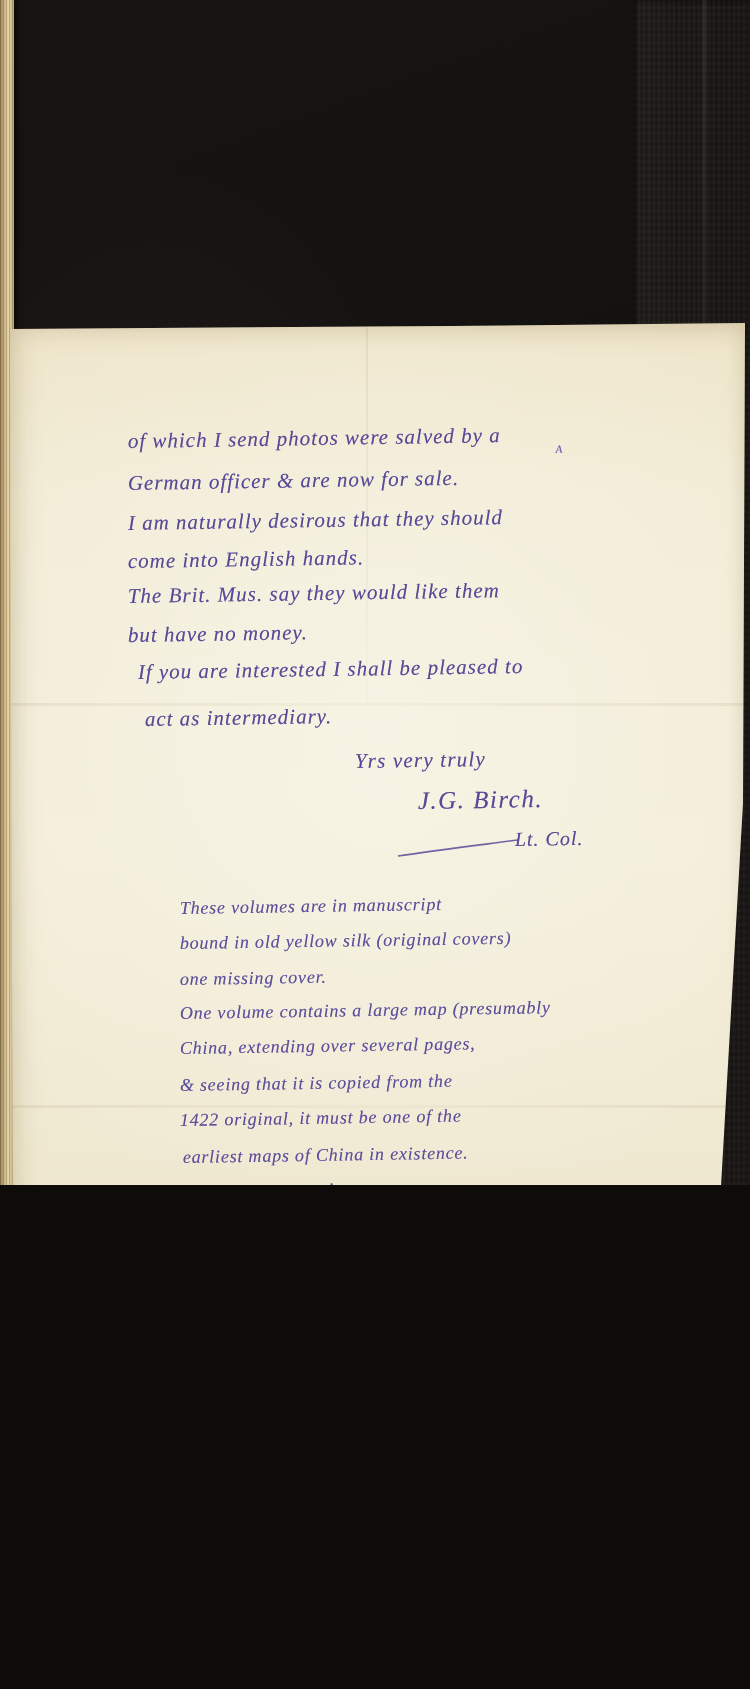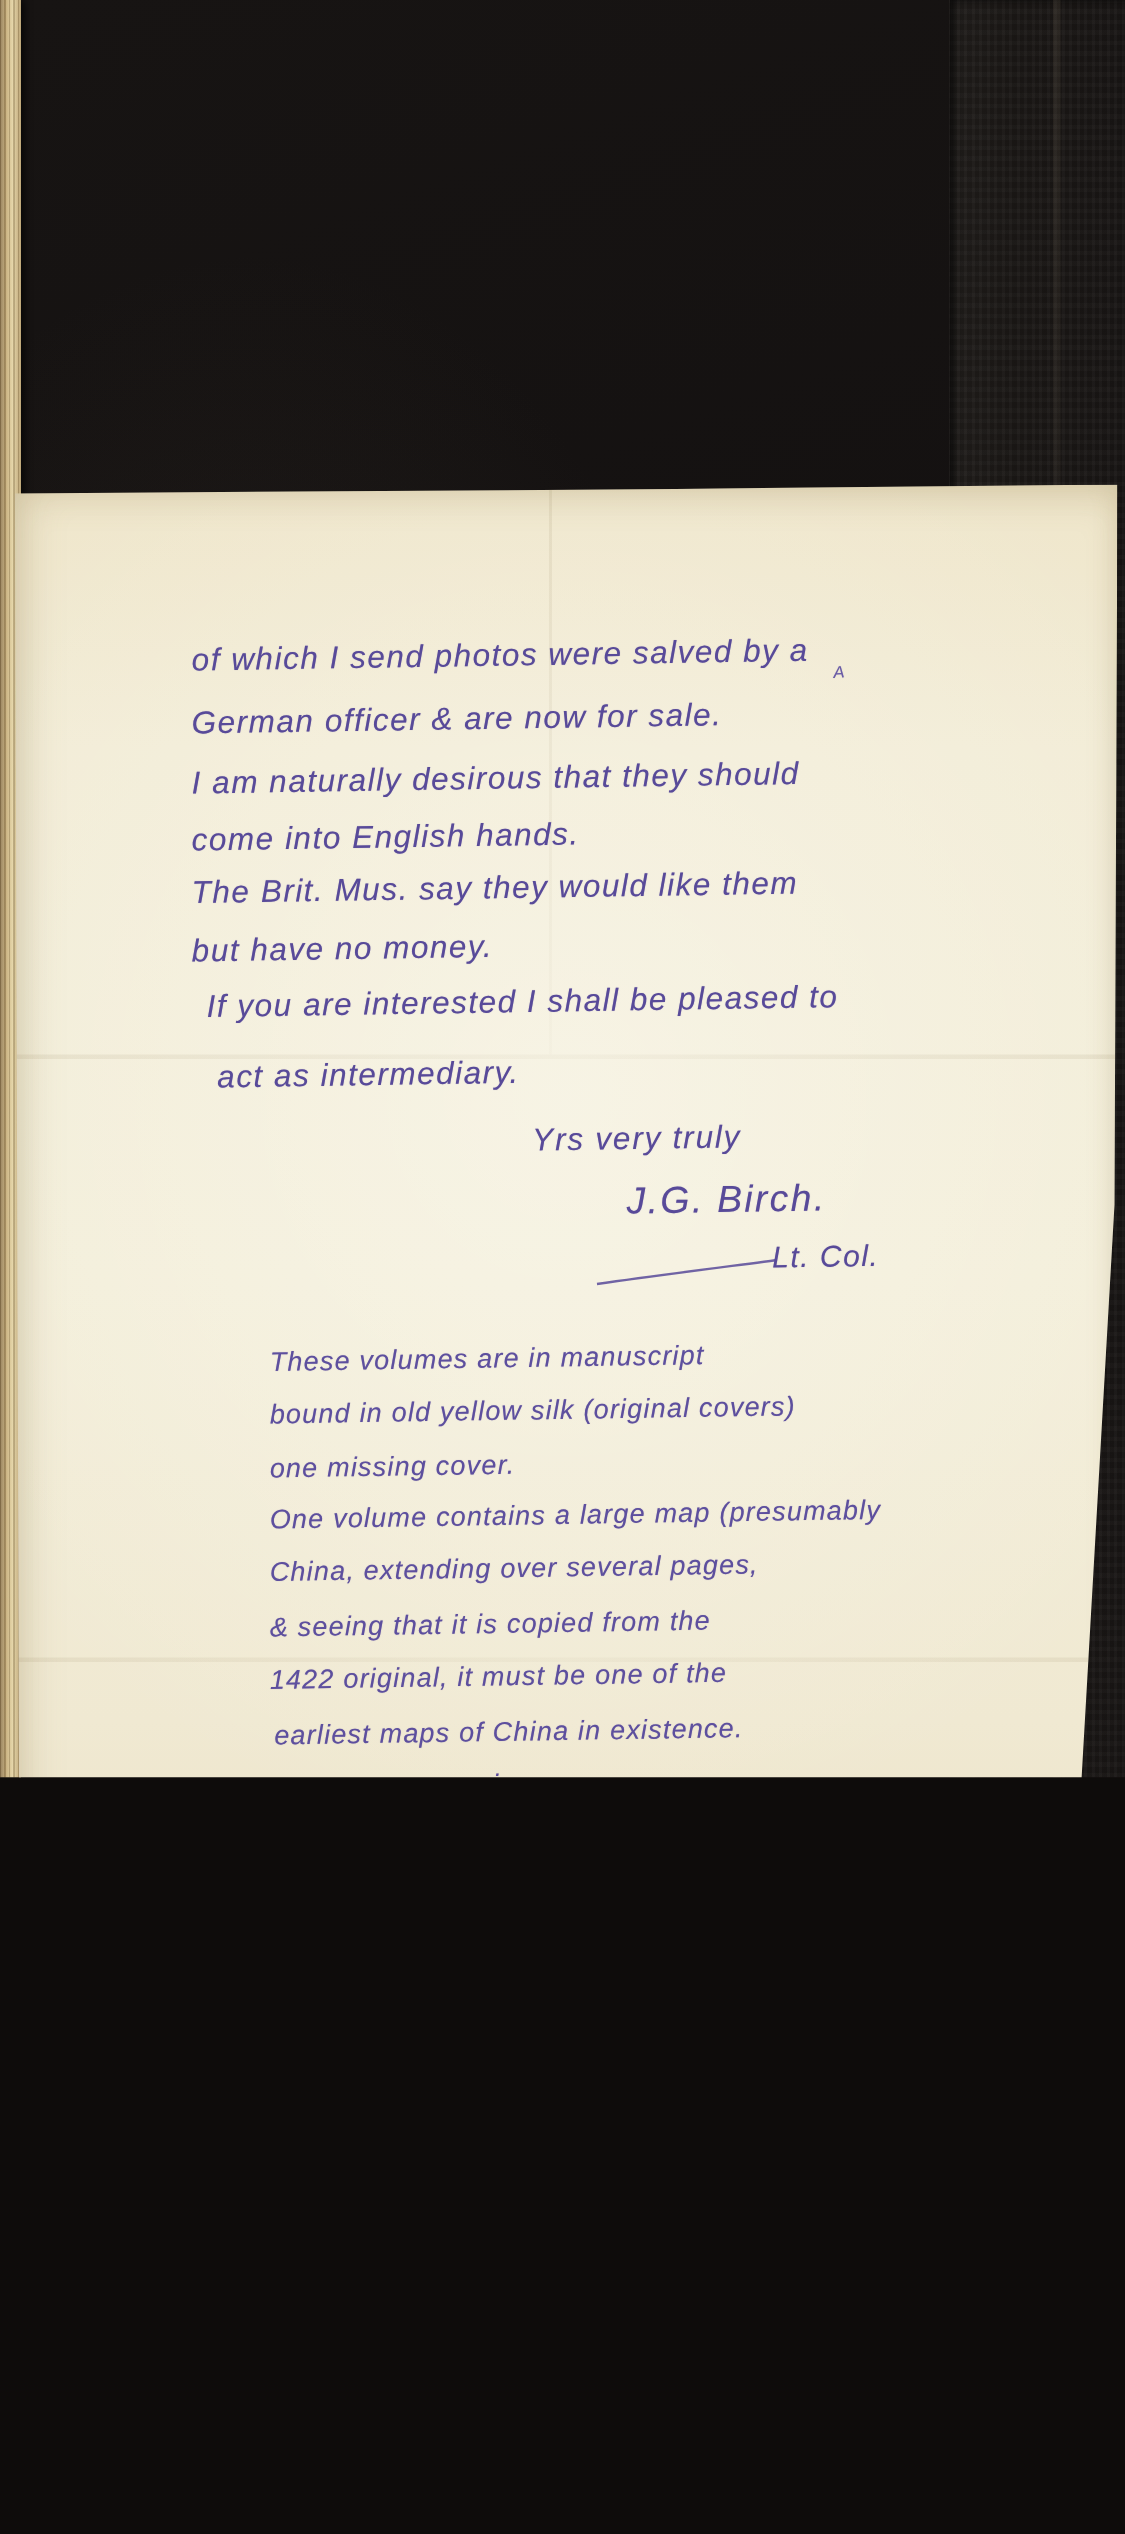--- a/index.html
+++ b/index.html
@@ -1,19 +1,19 @@
 <!DOCTYPE html>
 <html><head>
 <meta charset="utf-8">
 <style>
   html,body{margin:0;padding:0;background:#0e0c0b;}
   #stage{
     position:relative;width:750px;height:1185px;overflow:hidden;
     background:#141110;
-    font-family:Liberation Sans, sans-serif;
+    font-family:Liberation Serif, serif;
   }
   
   .cloth{
     position:absolute;left:0;top:0;width:750px;height:1689px;
     background:
       radial-gradient(60% 40% at 22% 38%, rgba(62,54,46,0.30), rgba(0,0,0,0) 70%),
       radial-gradient(55% 35% at 30% 78%, rgba(58,50,44,0.22), rgba(0,0,0,0) 70%),
       linear-gradient(160deg,#171413 0%, #131010 45%, #100d0c 100%);
   }
   

